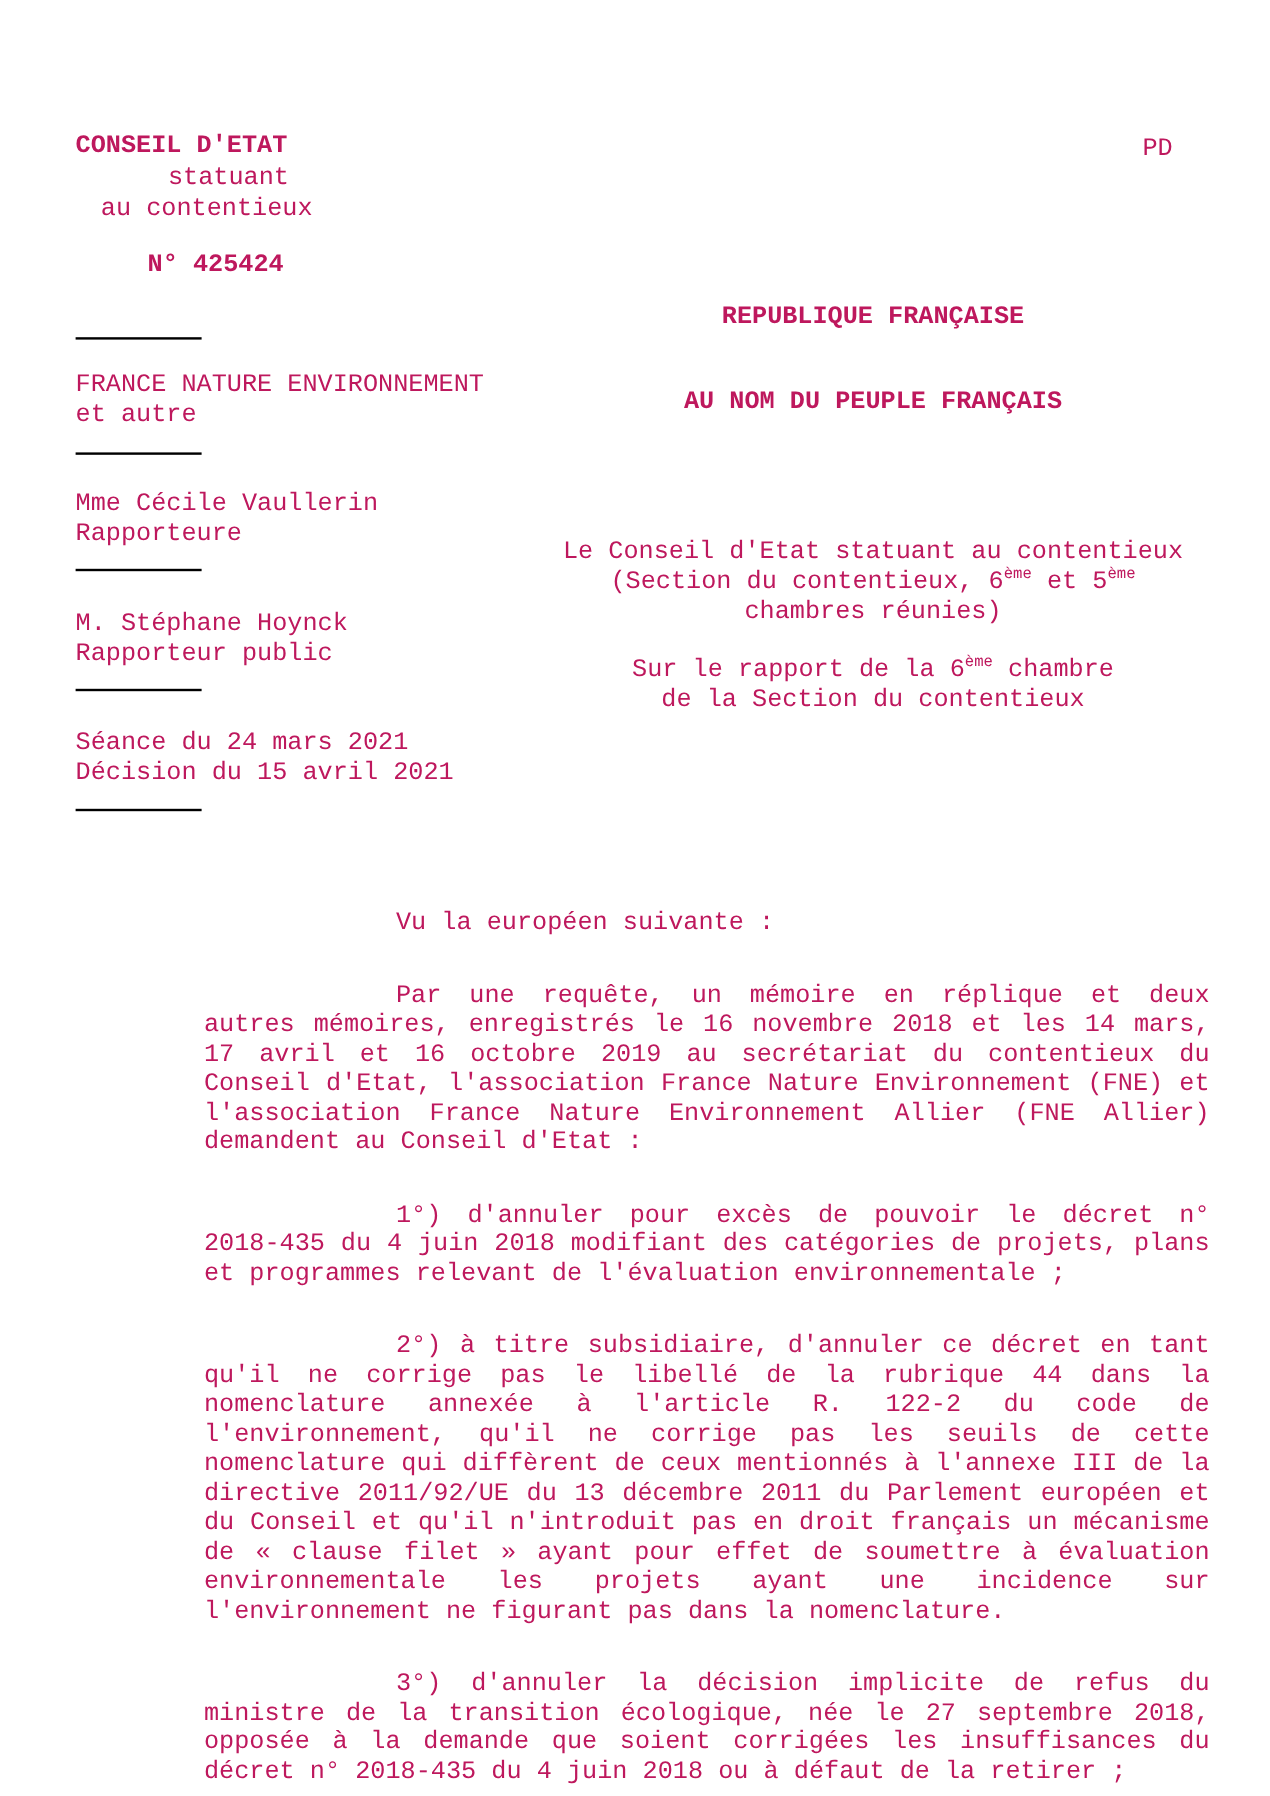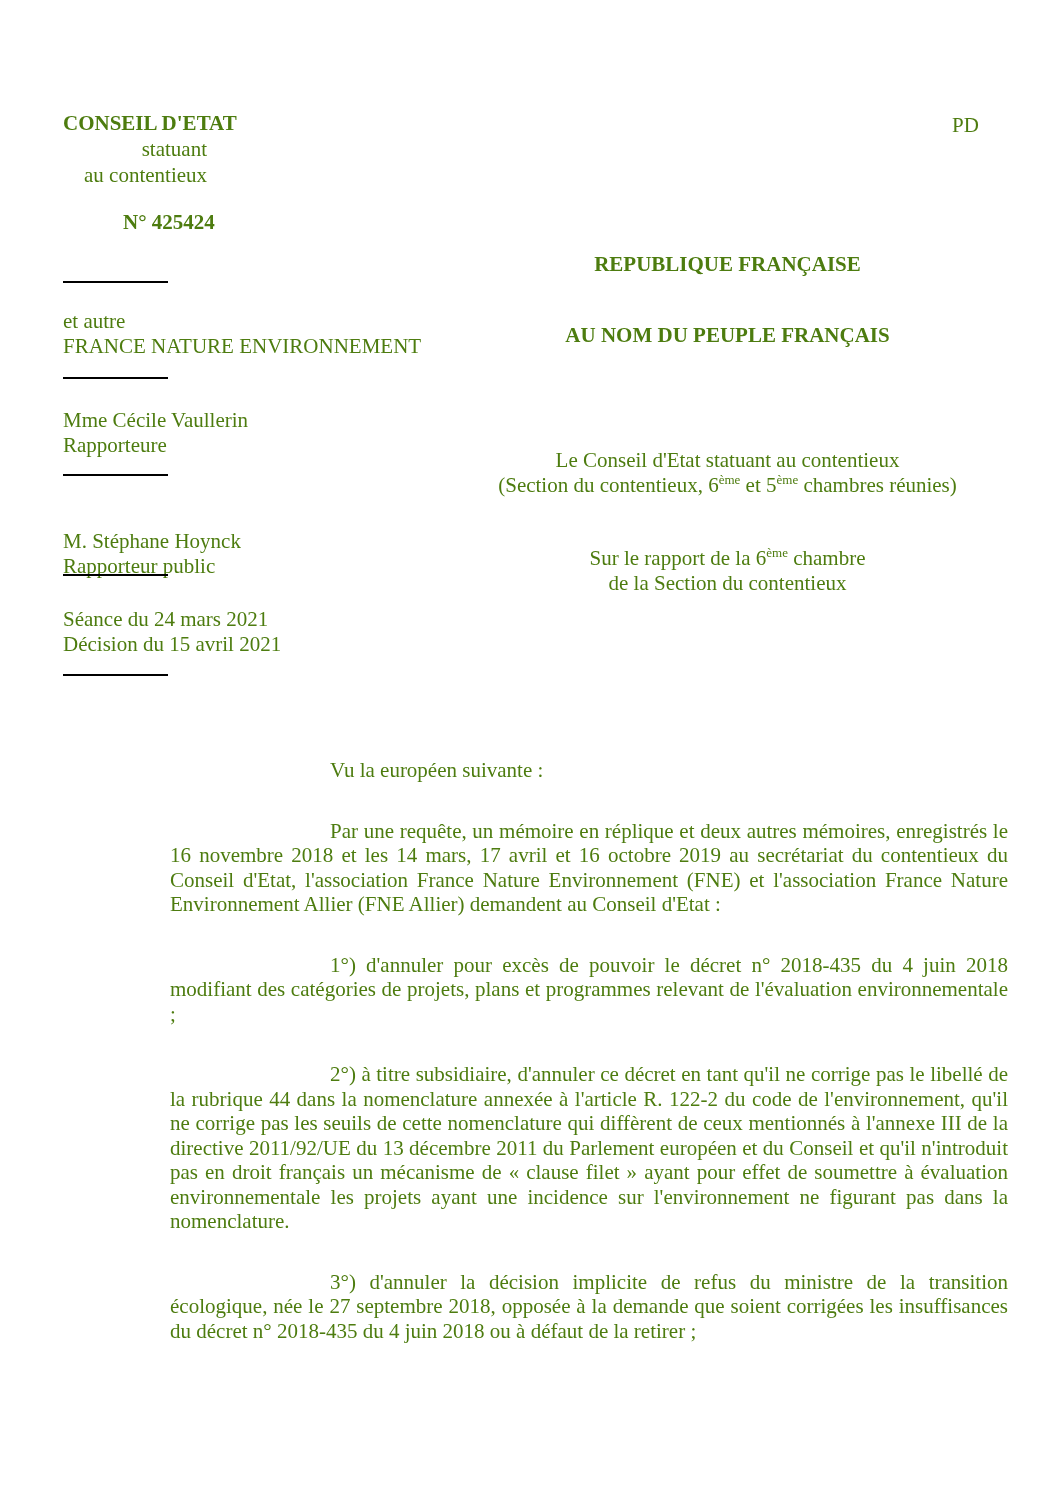--- a/index.html
+++ b/index.html
@@ -5,32 +5,32 @@
   html, body {
     margin: 0;
     padding: 0;
     background: #ffffff;
   }
   .page {
     position: relative;
     width: 1058px;
     height: 1497px;
     background: #ffffff;
-    color: #4d7c0f;
-    font-family: Liberation Serif, serif;
+    color: #be185d;
+    font-family: Liberation Mono, monospace;
     font-size: 21px;
     overflow: hidden;
   }
   .abs { position: absolute; }
   .bold { font-weight: bold; }
   .lh25 { line-height: 25px; }
   .lh26 { line-height: 26px; }
 
   
-  .court-sub1 { margin-left: 49px; text-align: center; }
+  .court-sub1 { margin-left: 77px; }
   .court-sub2 { margin-left: 21px; }
 
   
   .rule {
     position: absolute;
     left: 63px;
     width: 105px;
     height: 2px;
     background: #000000;
   }
@@ -81,34 +81,34 @@
 
   <div class="abs bold" style="left:76px; top:210px;margin-left:47px;">N° 425424</div>
 
   <div class="right-col bold" style="top:212px;">REPUBLIQUE FRANÇAISE</div>
 
   <div class="right-col bold" style="top:283px;">AU NOM DU PEUPLE FRANÇAIS</div>
 
   <div class="rule" style="top:281px;"></div>
 
   <div class="abs lh25" style="left:63px; top:309px;">
+    <div>FRANCE NATURE ENVIRONNEMENT</div>
     <div>et autre</div>
-    <div>FRANCE NATURE ENVIRONNEMENT</div>
   </div>
 
   <div class="rule" style="top:377px;"></div>
 
   <div class="abs lh25" style="left:63px; top:408px;">
     <div>Mme Cécile Vaullerin</div>
     <div>Rapporteure</div>
   </div>
 
   <div class="rule" style="top:474px;"></div>
 
-  <div class="abs lh25" style="left:63px; top:508px;margin-top:21px;">
+  <div class="abs lh25" style="left:63px; top:508px;">
     <div>M. Stéphane Hoynck</div>
     <div>Rapporteur public</div>
   </div>
 
   <div class="rule" style="top:574px;"></div>
 
   <div class="abs lh25" style="left:63px; top:607px;">
     <div>Séance du 24 mars 2021</div>
     <div>Décision du 15 avril 2021</div>
   </div>

